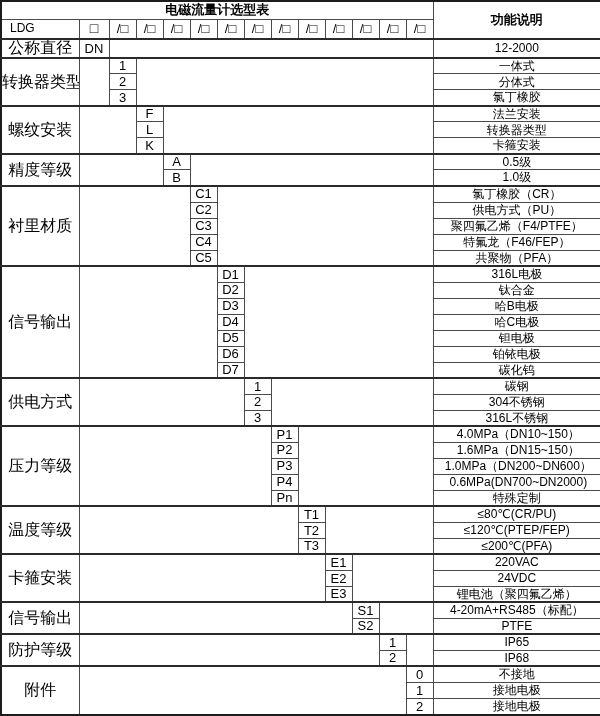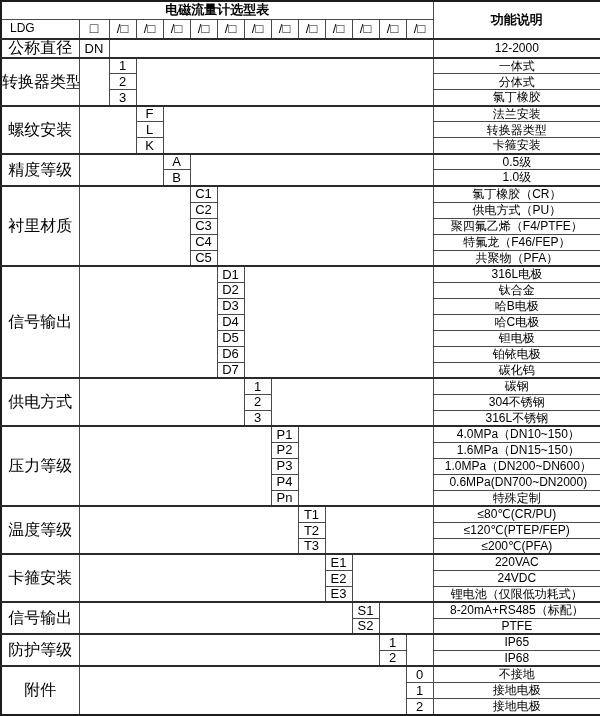--- a/index.html
+++ b/index.html
@@ -236,28 +236,28 @@
         <td class="code">E1</td>
         <td rowspan="3" colspan="3"></td>
         <td class="desc">220VAC</td>
       </tr>
       <tr class="datarow">
         <td class="code">E2</td>
         <td class="desc">24VDC</td>
       </tr>
       <tr class="datarow">
         <td class="code">E3</td>
-        <td class="desc">锂电池（仅限低功耗式）</td>
+        <td class="desc">锂电池（聚四氟乙烯）</td>
       </tr>
       <tr class="datarow group-start">
         <td class="label" rowspan="2">信号输出</td>
         <td rowspan="2" colspan="10"></td>
         <td class="code">S1</td>
         <td rowspan="2" colspan="2"></td>
-        <td class="desc">8-20mA+RS485（标配）</td>
+        <td class="desc">4-20mA+RS485（标配）</td>
       </tr>
       <tr class="datarow">
         <td class="code">S2</td>
         <td class="desc">PTFE</td>
       </tr>
       <tr class="datarow group-start">
         <td class="label" rowspan="2">防护等级</td>
         <td rowspan="2" colspan="11"></td>
         <td class="code">1</td>
         <td rowspan="2"></td>

